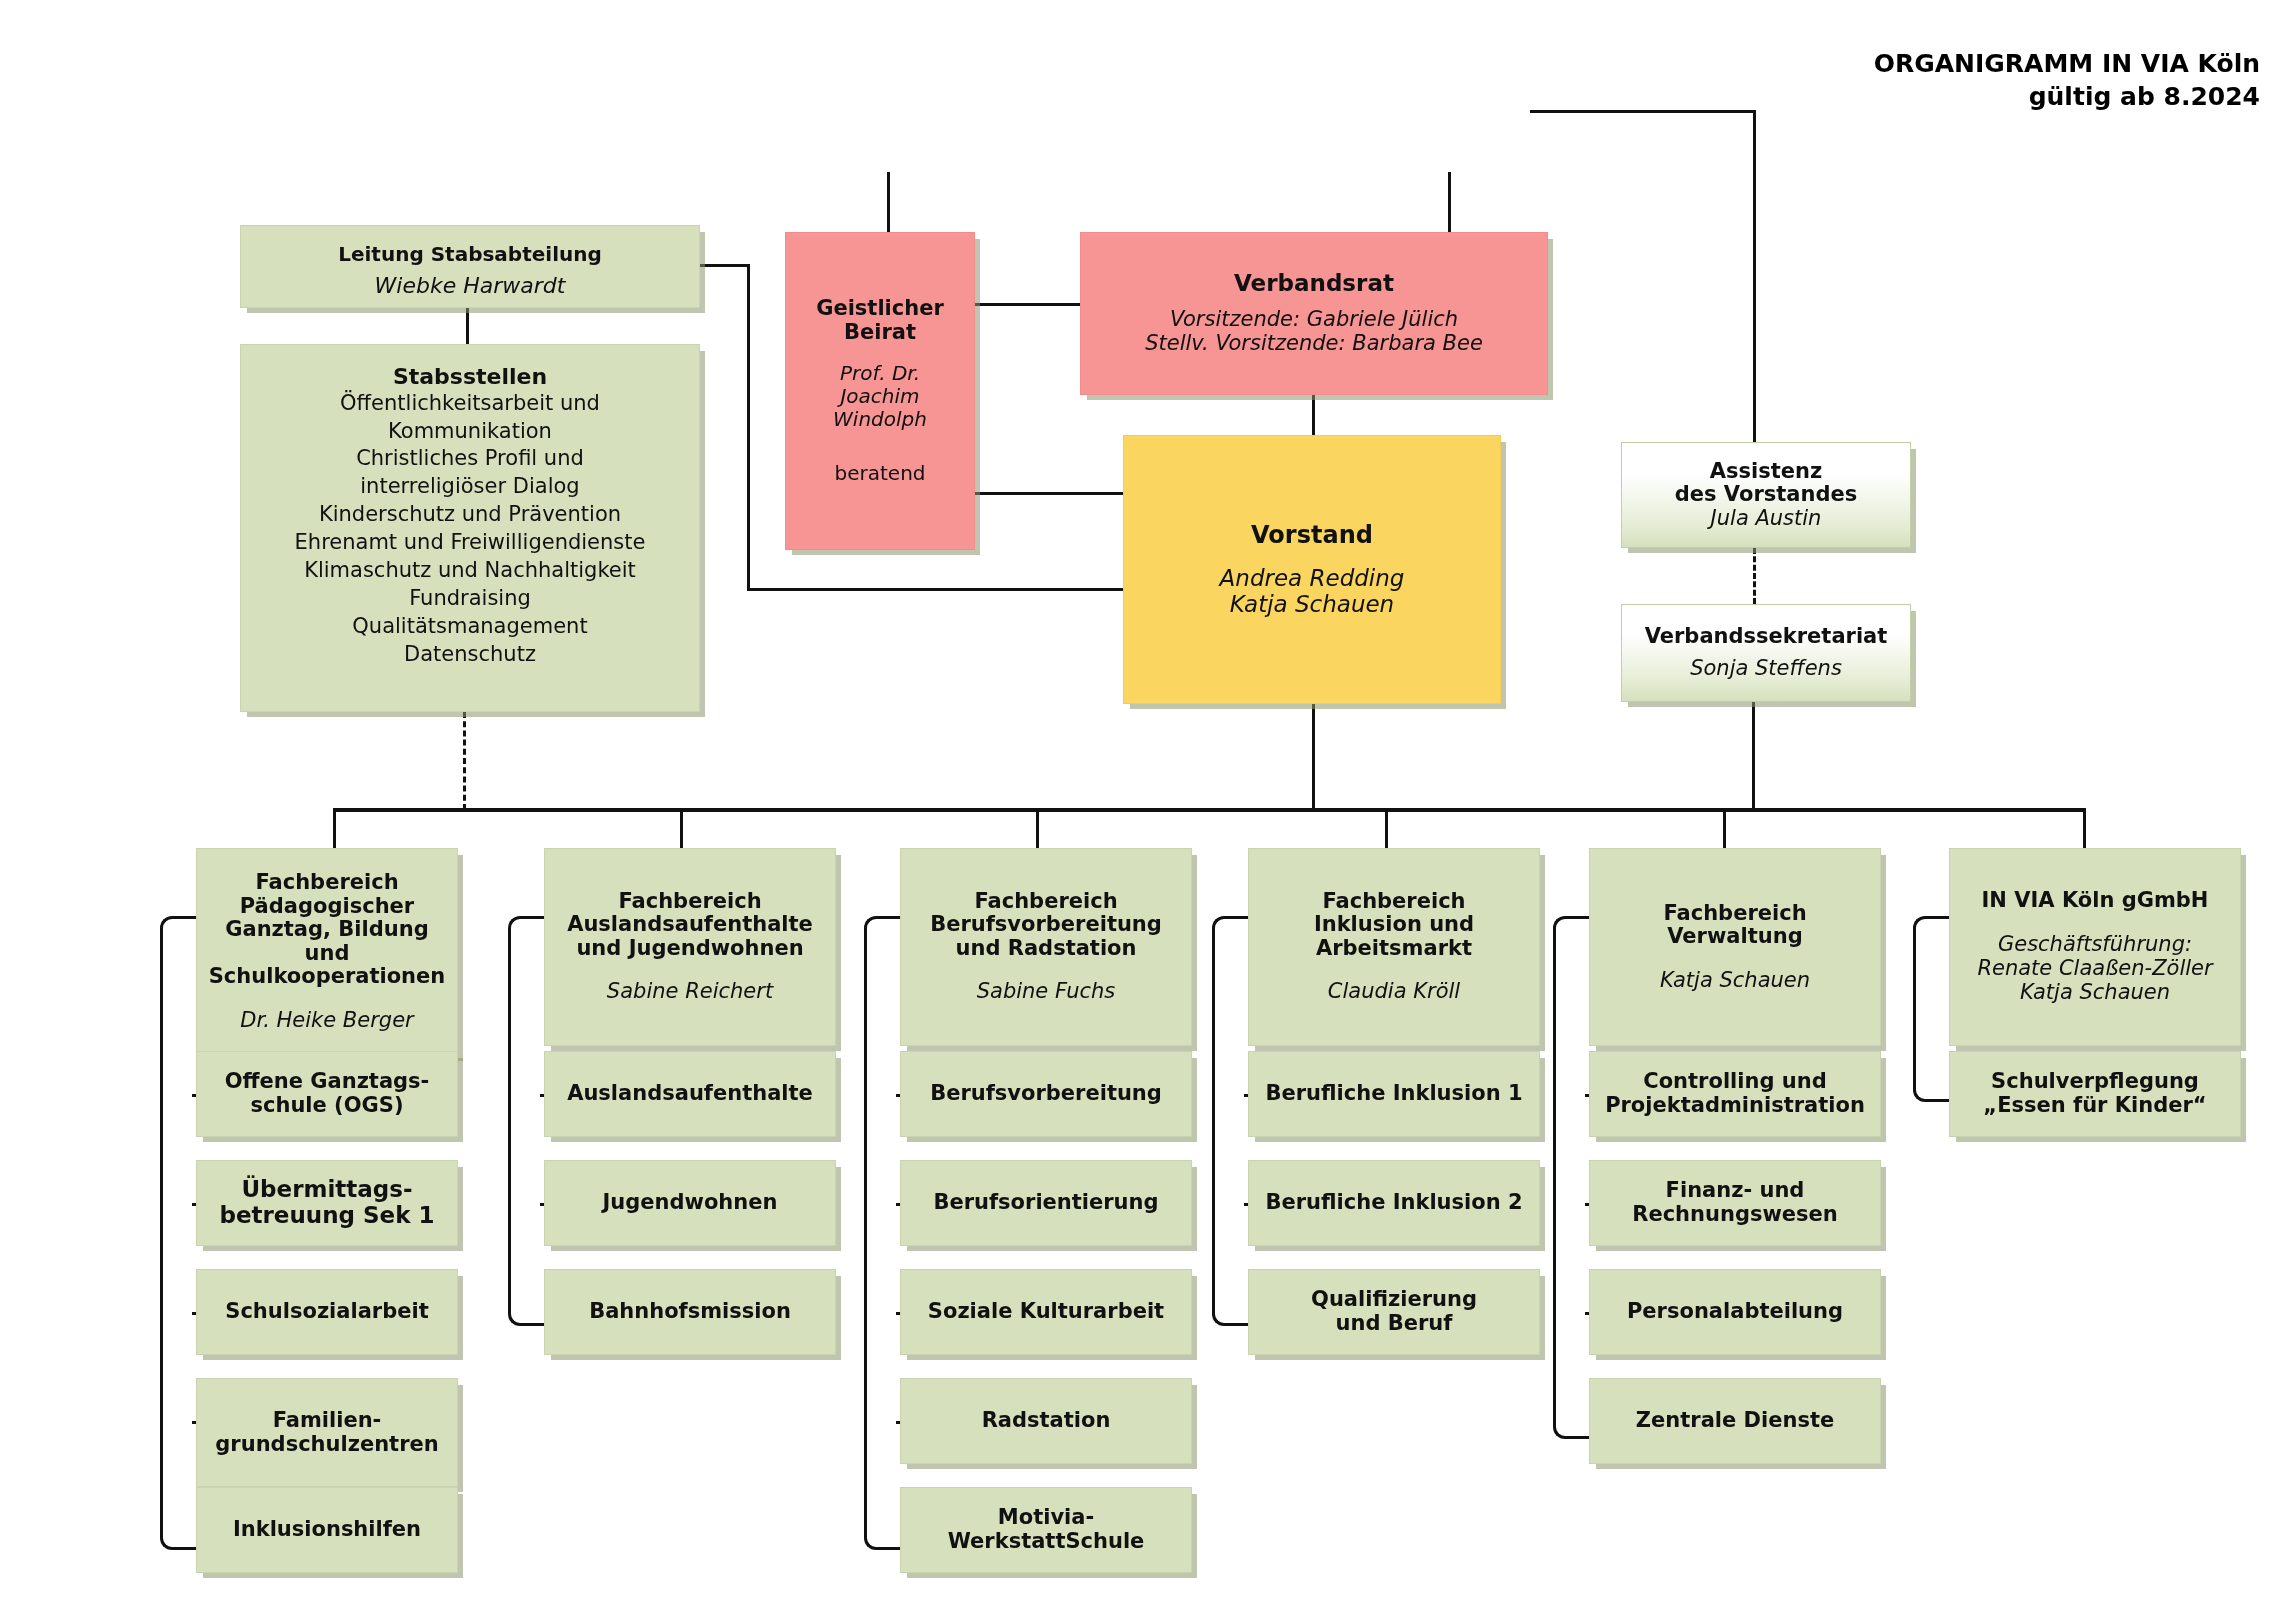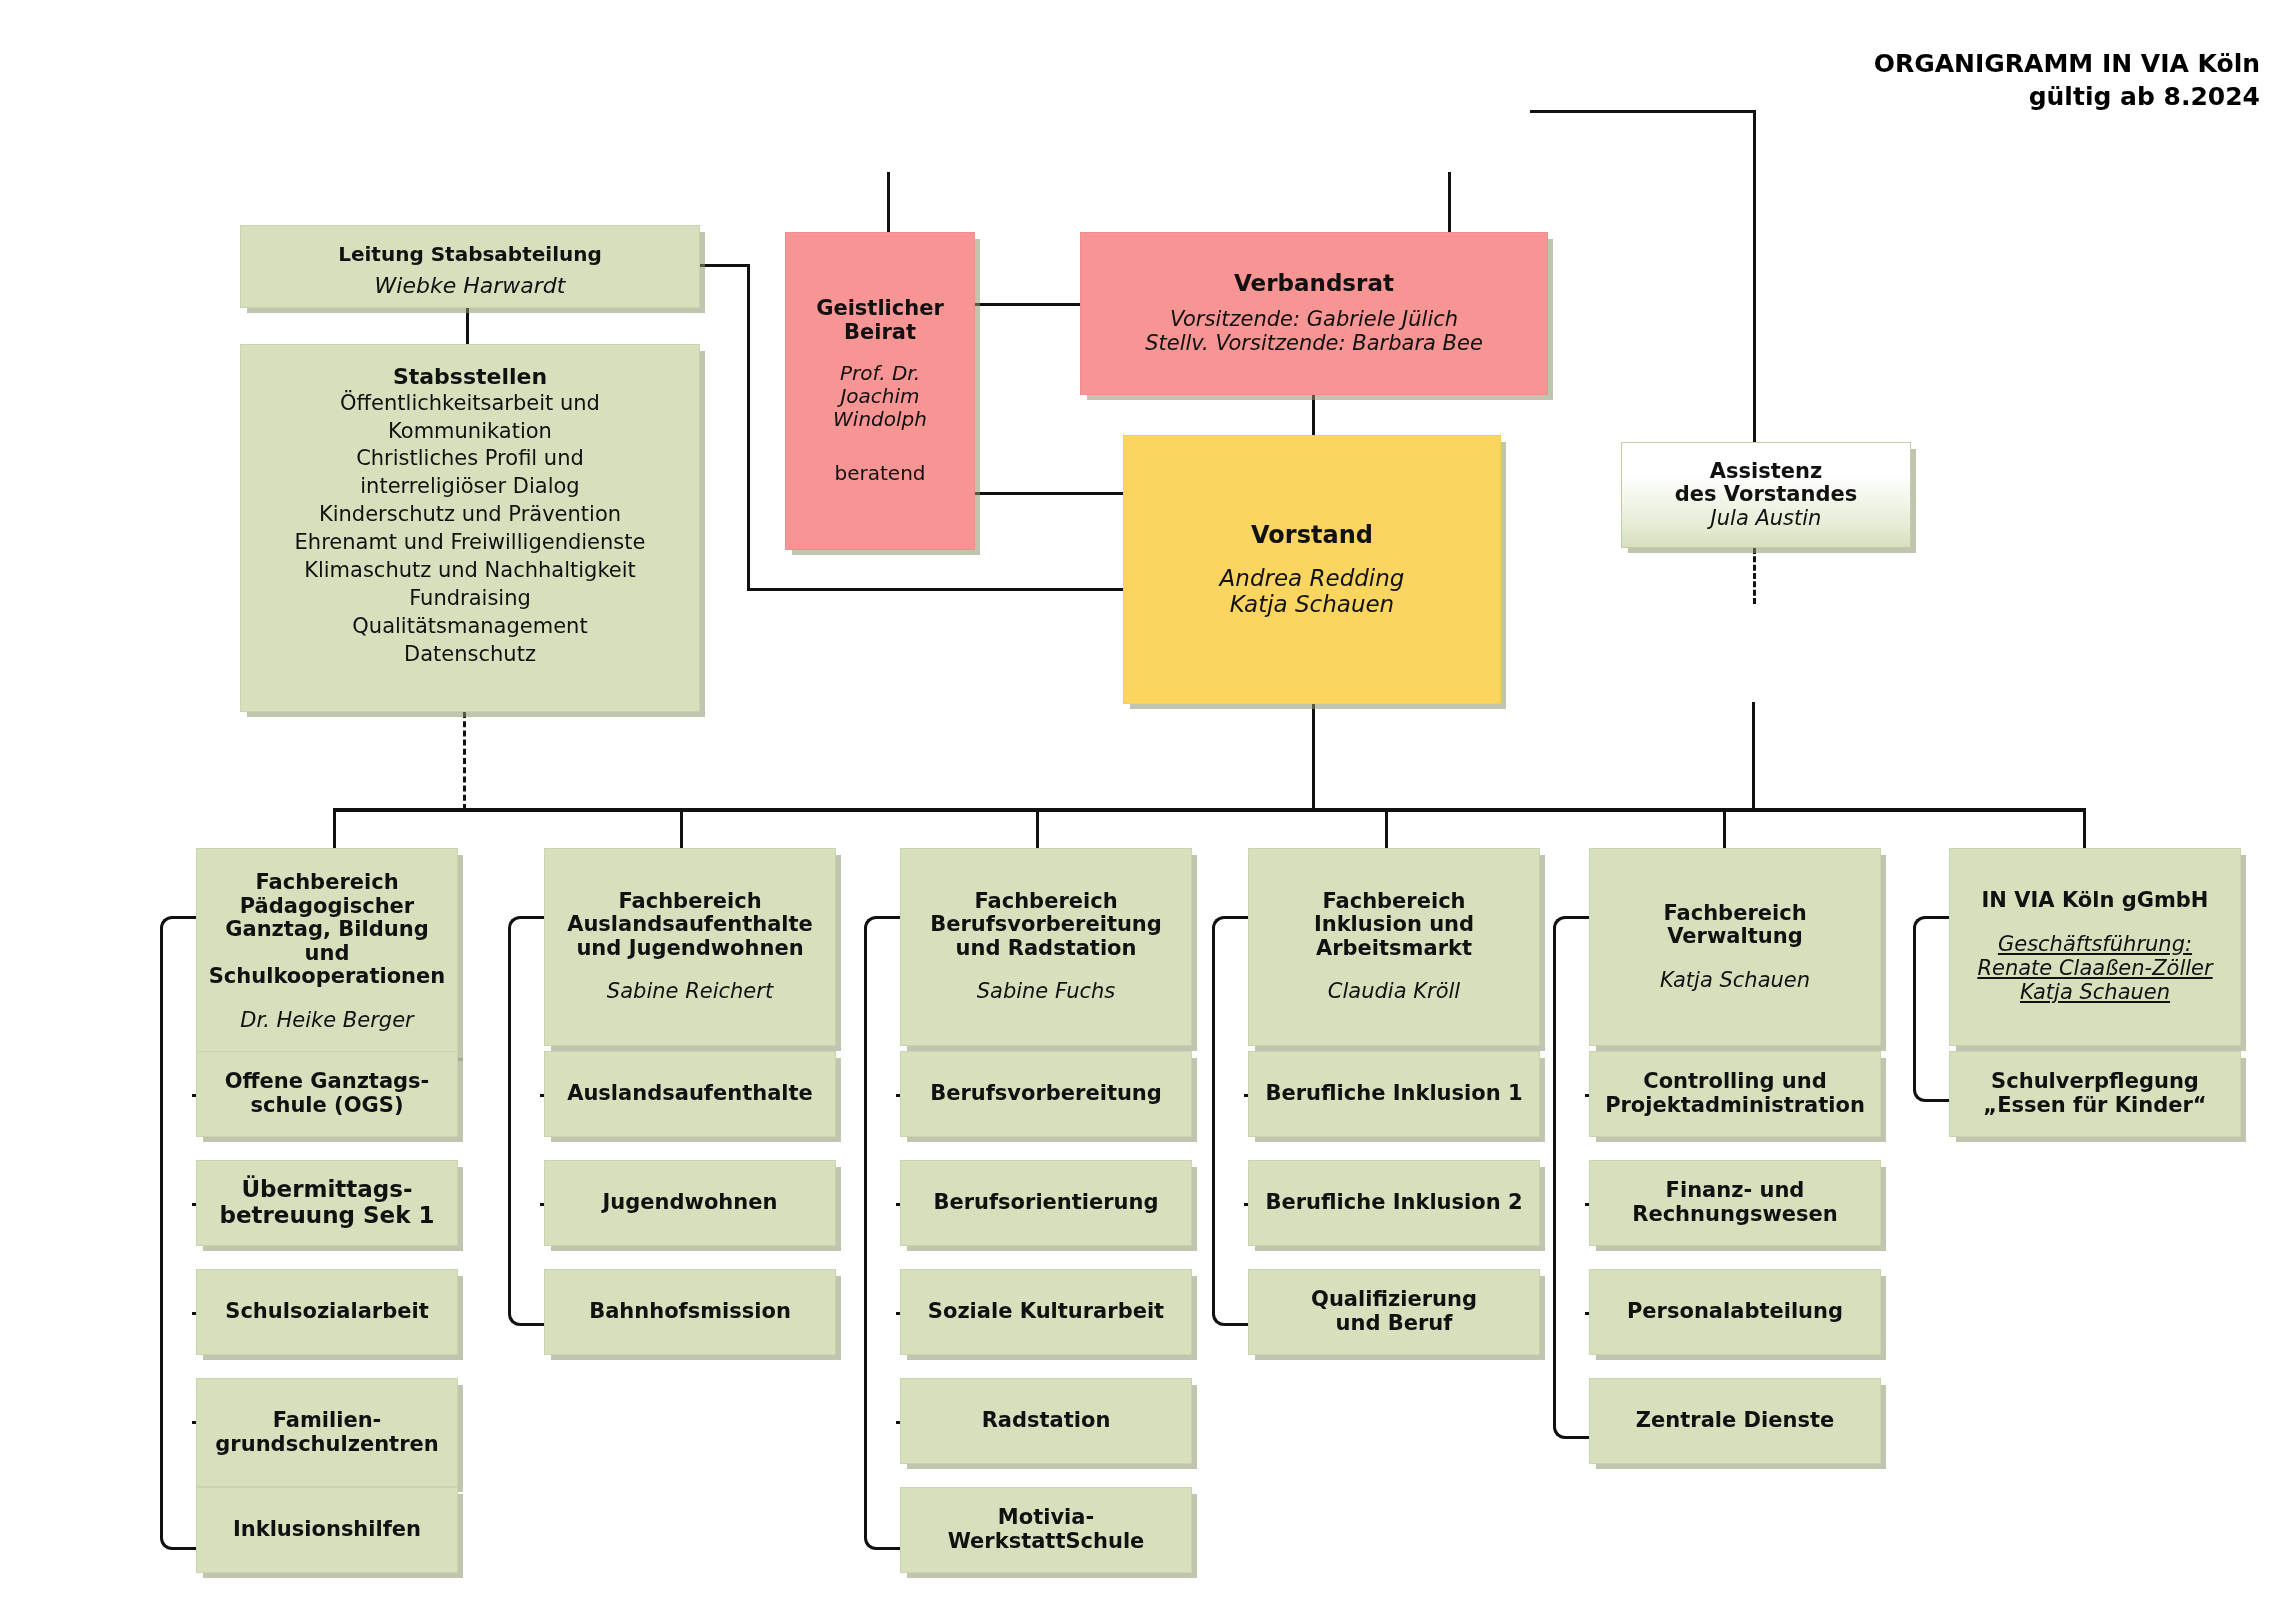--- a/index.html
+++ b/index.html
@@ -123,20 +123,24 @@
     <div class="sub" style="font-size:23px;margin-top:16px;">Andrea Redding</div>
     <div class="sub" style="font-size:23px;">Katja Schauen</div>
   </div>
 
   <div class="box grad" style="left:1621px;top:442px;width:290px;height:106px;padding:6px;">
     <div class="ttl" style="font-size:21px;white-space:pre-line;">Assistenz
 des Vorstandes</div>
     <div class="sub" style="font-size:21px;">Jula Austin</div>
   </div>
 
+  <div class="box grad" style="left:1621px;top:604px;width:290px;height:98px;padding:6px;">
+    <div class="ttl" style="font-size:21px;">Verbandssekretariat</div>
+    <div class="sub" style="font-size:21px;margin-top:8px;">Sonja Steffens</div>
+  </div>
 
   <div class="box green" style="left:240px;top:225px;width:460px;height:83px;">
     <div class="ttl" style="font-size:20px;margin-top:8px;">Leitung Stabsabteilung</div>
     <div class="sub" style="font-size:22px;margin-top:8px;">Wiebke Harwardt</div>
   </div>
 
   <div class="box green" style="left:240px;top:344px;width:460px;height:368px;padding:10px 6px;justify-content:flex-start;">
     <div class="ttl" style="font-size:22px;margin-top:10px;">Stabsstellen</div>
     <div id="stabsstellen-list" style="font-size:21px;line-height:1.33;">
         <div>Öffentlichkeitsarbeit und</div>
@@ -245,21 +249,21 @@
 Rechnungswesen</div>
       </div>
       <div class="box green" style="left: 1589px; top: 1269px; width: 292px; height: 86px; padding: 4px;">
         <div class="ttl" style="font-size: 21px; white-space: pre-line;">Personalabteilung</div>
       </div>
       <div class="box green" style="left: 1589px; top: 1378px; width: 292px; height: 86px; padding: 4px;">
         <div class="ttl" style="font-size: 21px; white-space: pre-line;">Zentrale Dienste</div>
       </div>
       <div class="box green" style="left: 1949px; top: 848px; width: 292px; height: 198px; padding: 8px 4px;">
         <div class="ttl" style="font-size: 21px; white-space: pre-line;">IN VIA Köln gGmbH</div>
-        <div class="sub" style="font-size: 21px; white-space: pre-line; margin-top: 20px; text-decoration: underline;">Geschäftsführung:
+        <div class="sub" style="font-size: 21px; white-space: pre-line; margin-top: 20px;">Geschäftsführung:
 Renate Claaßen-Zöller
 Katja Schauen</div>
       </div>
       <div class="box green" style="left: 1949px; top: 1051px; width: 292px; height: 86px; padding: 4px;">
         <div class="ttl" style="font-size: 21px; white-space: pre-line;">Schulverpflegung
 „Essen für Kinder“</div>
       </div>
     </div>
 
 </div>

